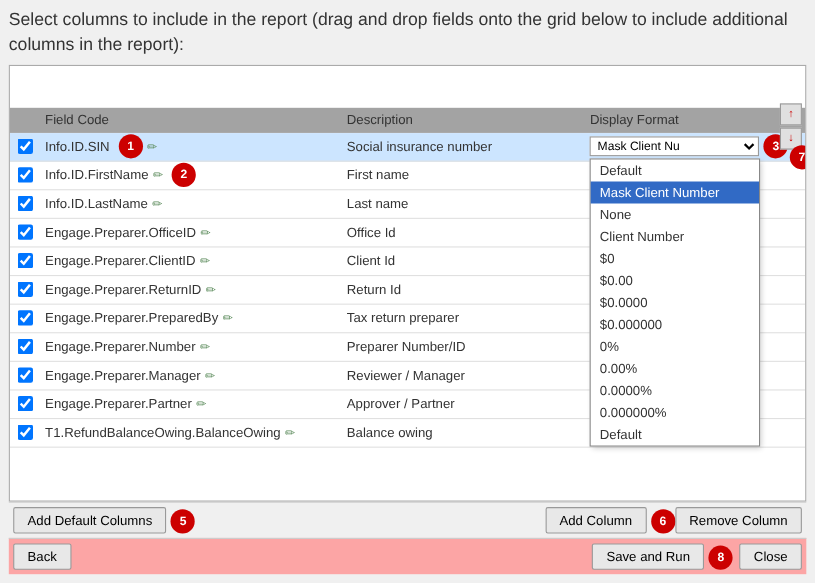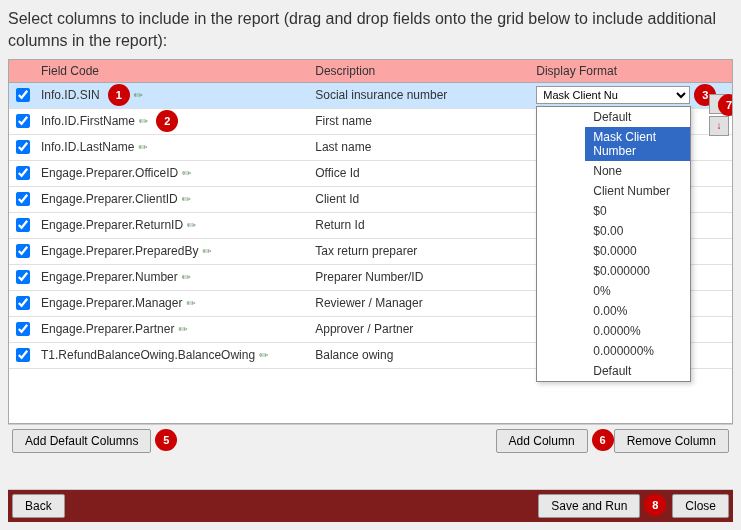--- a/index.html
+++ b/index.html
@@ -27,24 +27,25 @@
       display: flex;
       flex-direction: column;
       border: 1px solid #aaa;
       background: #fff;
       overflow: hidden;
       position: relative;
     }
 
     .grid-header {
       display: flex;
-      background: #fca5a5;
+      background: #a3a3a3;
       border-bottom: 1px solid #aaa;
       padding: 4px 0;
       align-items: center;
+      margin-top: 38px;
     }
 
     .col-check { width: 28px; flex-shrink: 0; }
     .col-field { flex: 2.5; padding: 0 4px; }
     .col-desc { flex: 2; padding: 0 4px; }
     .col-format { flex: 1.8; padding: 0 4px; }
 
     .grid-header .col-field,
     .grid-header .col-desc,
     .grid-header .col-format {
@@ -115,21 +116,20 @@
       border: 1px solid #888;
       box-shadow: 2px 2px 5px rgba(0,0,0,0.2);
       z-index: 100;
     }
 
     .dropdown-item {
       padding: 3px 8px;
       cursor: pointer;
       color: #333;
       font-size: 12px;
-      margin-left: 48px;
     }
     .dropdown-item.highlighted { background: #316ac5; color: white; }
 
     
     .arrow-buttons {
       position: absolute;
       right: 0;
       top: 32px;
       display: flex;
       flex-direction: column;
@@ -184,38 +184,37 @@
       border-radius: 2px;
       white-space: nowrap;
     }
 
     .spacer { flex: 1; }
 
     .footer-row {
       display: flex;
       align-items: center;
       padding: 4px;
-      background: #7f1d1d;
+      background: #fca5a5;
       border-top: 1px solid #ccc;
       gap: 6px;
-      margin-top: 32px;
     }
 
     .footer-row .spacer { flex: 1; }
 
     input[type="checkbox"] {
       width: 14px;
       height: 14px;
       cursor: pointer;
     }
 
     .row-with-badge {
       position: relative;
       display: flex;
-      align-items: flex-start;
+      align-items: flex-end;
       border-radius: 12px;
     }
   </style>
 </head>
 <body>
 
 <div class="instruction">Select columns to include in the report (drag and drop fields onto the grid below to include additional columns in the report):</div>
 
 <div class="main-panel">
 

